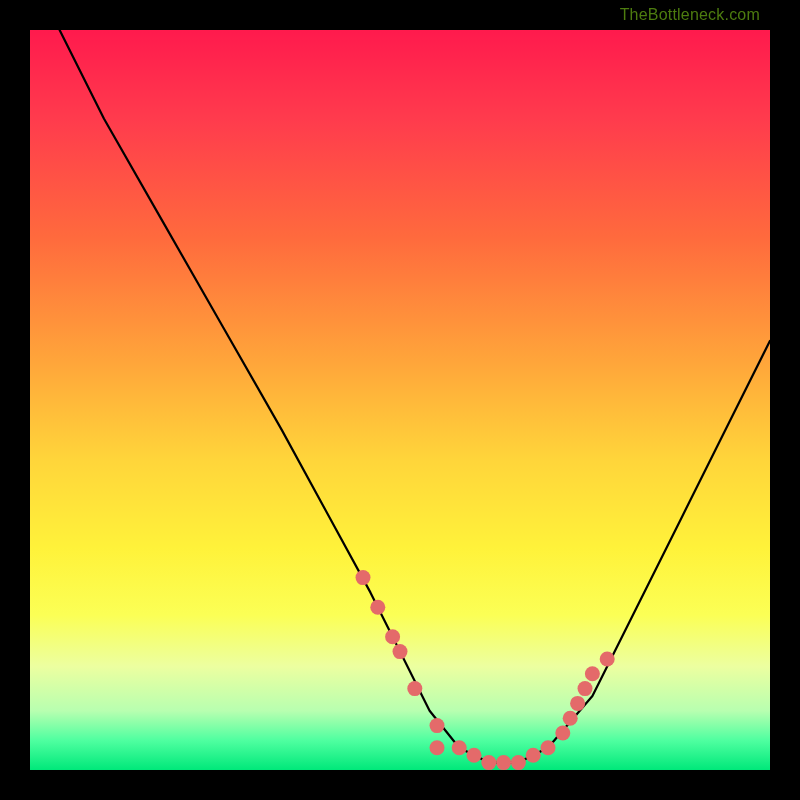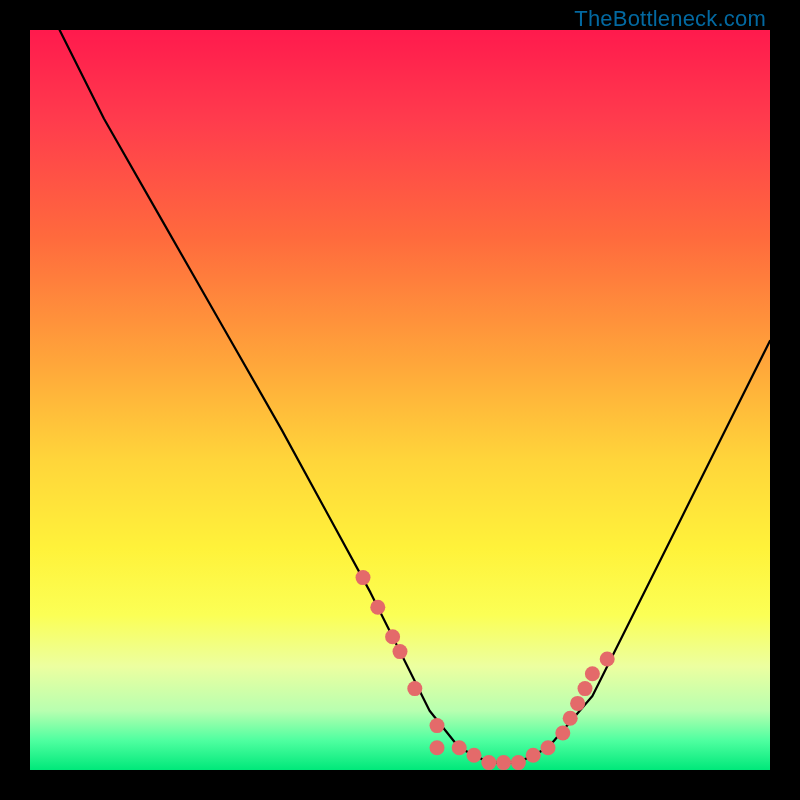--- a/index.html
+++ b/index.html
@@ -34,25 +34,25 @@
       #fbff55 79%,
       #ecffa0 86%,
       #b8ffb0 92%,
       #4fffa0 96%,
       #00e87a 100%
     );
   }
   .watermark {
     position: absolute;
     top: 6px;
-    right: 34px;
+    right: 40px;
     font-family: Arial, Helvetica, sans-serif;
-    font-size: 22px;
+    font-size: 16px;
     letter-spacing: 0.2px;
-    color: #0369a1;
+    color: #4d7c0f;
     user-select: none;
   }
   svg.curve {
     position: absolute;
     left: 30px;
     top: 30px;
     width: 740px;
     height: 740px;
     overflow: visible;
   }

